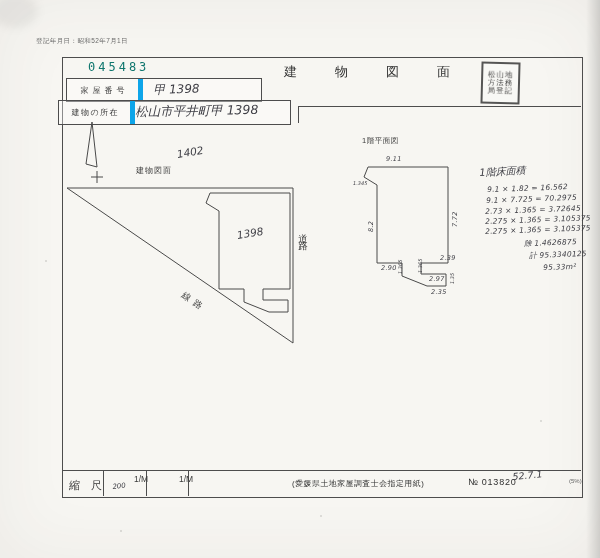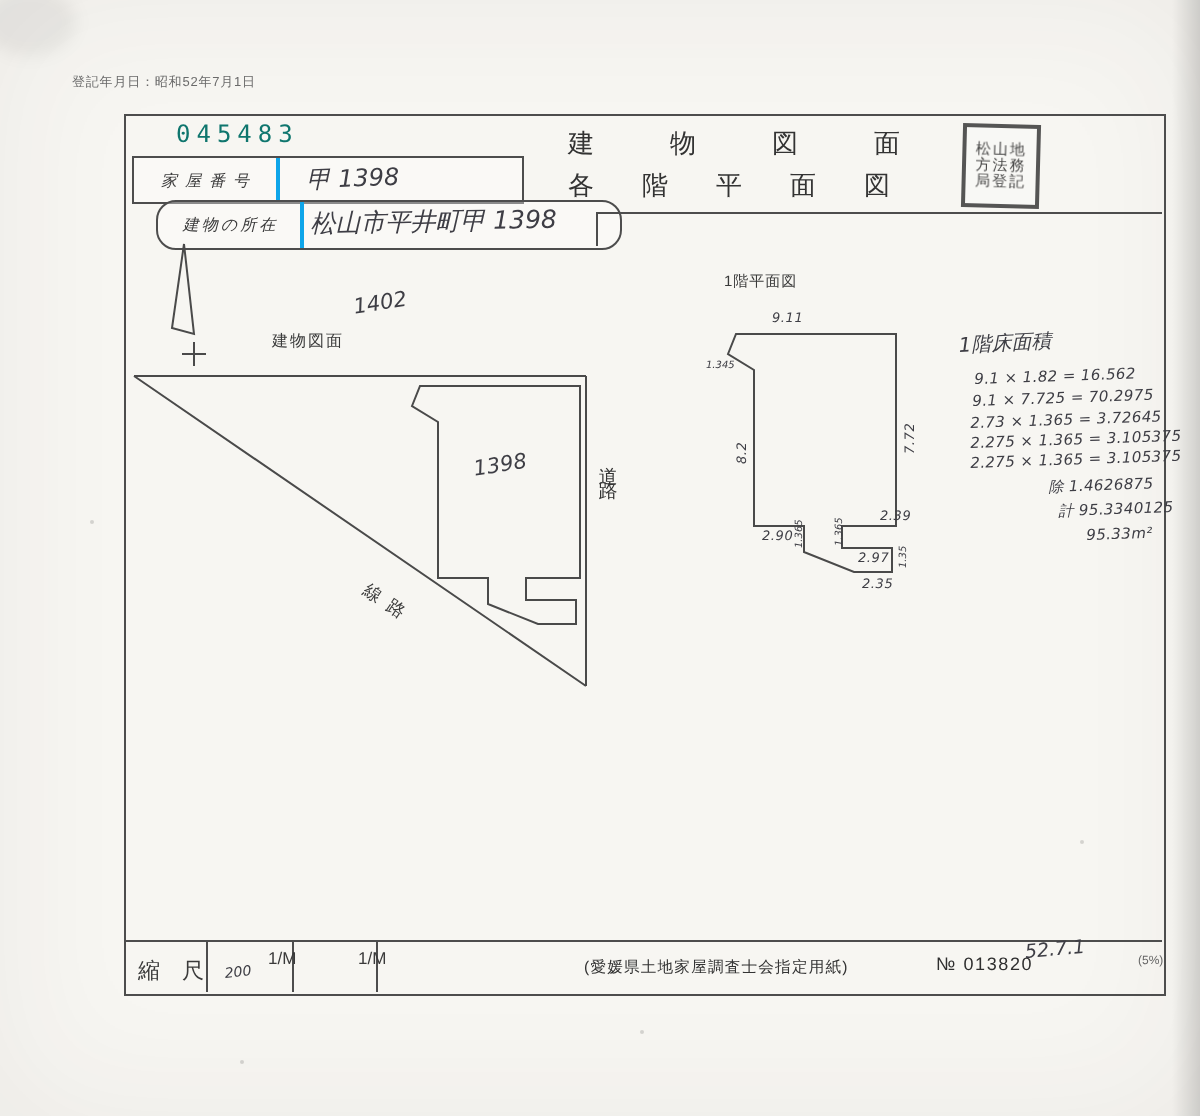--- a/index.html
+++ b/index.html
@@ -12,23 +12,23 @@
         transform-origin:left top;}
   .dim{font-size:6.5px;letter-spacing:.3px;}
   .tiny{font-size:5px;}
   .rot90{transform:rotate(-90deg);transform-origin:left top;}
   .frame{left:62px;top:57px;width:519px;height:439px;border:1.2px solid #4d4d4d;}
   .regnote{left:36px;top:37px;font-size:6.5px;color:#6a6a6a;letter-spacing:.4px;}
   .serial{left:88px;top:60px;font-family:"DejaVu Sans Mono","Liberation Mono",monospace;
           font-size:12px;letter-spacing:3px;color:#0f766e;}
   .row{border:1px solid #4d4d4d;background:rgba(255,255,255,.35);}
   .row1{left:66px;top:78px;width:194px;height:22px;}
-  .row2{left:78px;top:100px;width:231px;height:23px;border-radius:10px;}
-  .labelcell{position:absolute;left:0;top:0;bottom:0;width:71px;border-right:2px solid #0ea5e9;
-             display:flex;align-items:center;justify-content:center;font-size:8px;color:#3a3a3a;font-style:italic;}
+  .row2{left:58px;top:100px;width:231px;height:23px;}
+  .labelcell{position:absolute;left:0;top:0;bottom:0;width:71px;border-right:5px solid #0ea5e9;
+             display:flex;align-items:center;justify-content:center;font-size:8px;color:#3a3a3a;}
   .ls4{letter-spacing:4px;text-indent:4px;}
   .ls1{letter-spacing:1.5px;text-indent:1.5px;}
   .val1{position:absolute;left:86px;top:3px;font-size:12px;transform:rotate(-2deg);}
   .val2{position:absolute;left:76px;top:3px;font-size:12.5px;transform:rotate(-1deg);}
   .title1{left:284px;top:63px;font-size:13px;letter-spacing:38px;color:#333;white-space:nowrap;}
   .title2{left:284px;top:84px;font-size:13px;letter-spacing:24px;color:#333;white-space:nowrap;}
   .tdivider{left:298px;top:106px;width:283px;height:0;border-top:1px solid #4d4d4d;}
   .tvert{left:298px;top:106px;height:17px;width:0;border-left:1px solid #4d4d4d;}
   .stamp{left:481px;top:62px;width:35px;height:38px;border:2px solid #3f3f3f;transform:rotate(1.5deg);
          display:flex;flex-direction:column;justify-content:center;align-items:center;
@@ -80,21 +80,20 @@
   <div class="abs row row1">
     <div class="labelcell ls4">家屋番号</div>
     <div class="val1 hand">甲 1398</div>
   </div>
   <div class="abs row row2">
     <div class="labelcell ls1">建物の所在</div>
     <div class="val2 hand">松山市平井町甲 1398</div>
   </div>
 
   <div class="abs title1">建物図面</div>
-  <div class="abs title2">各階平面図</div>
   <div class="abs tdivider"></div>
   <div class="abs tvert"></div>
 
   <div class="abs stamp">
     <div>松山地</div>
     <div>方法務</div>
     <div>局登記</div>
   </div>
 
   <svg width="600" height="558" viewBox="0 0 600 558">

